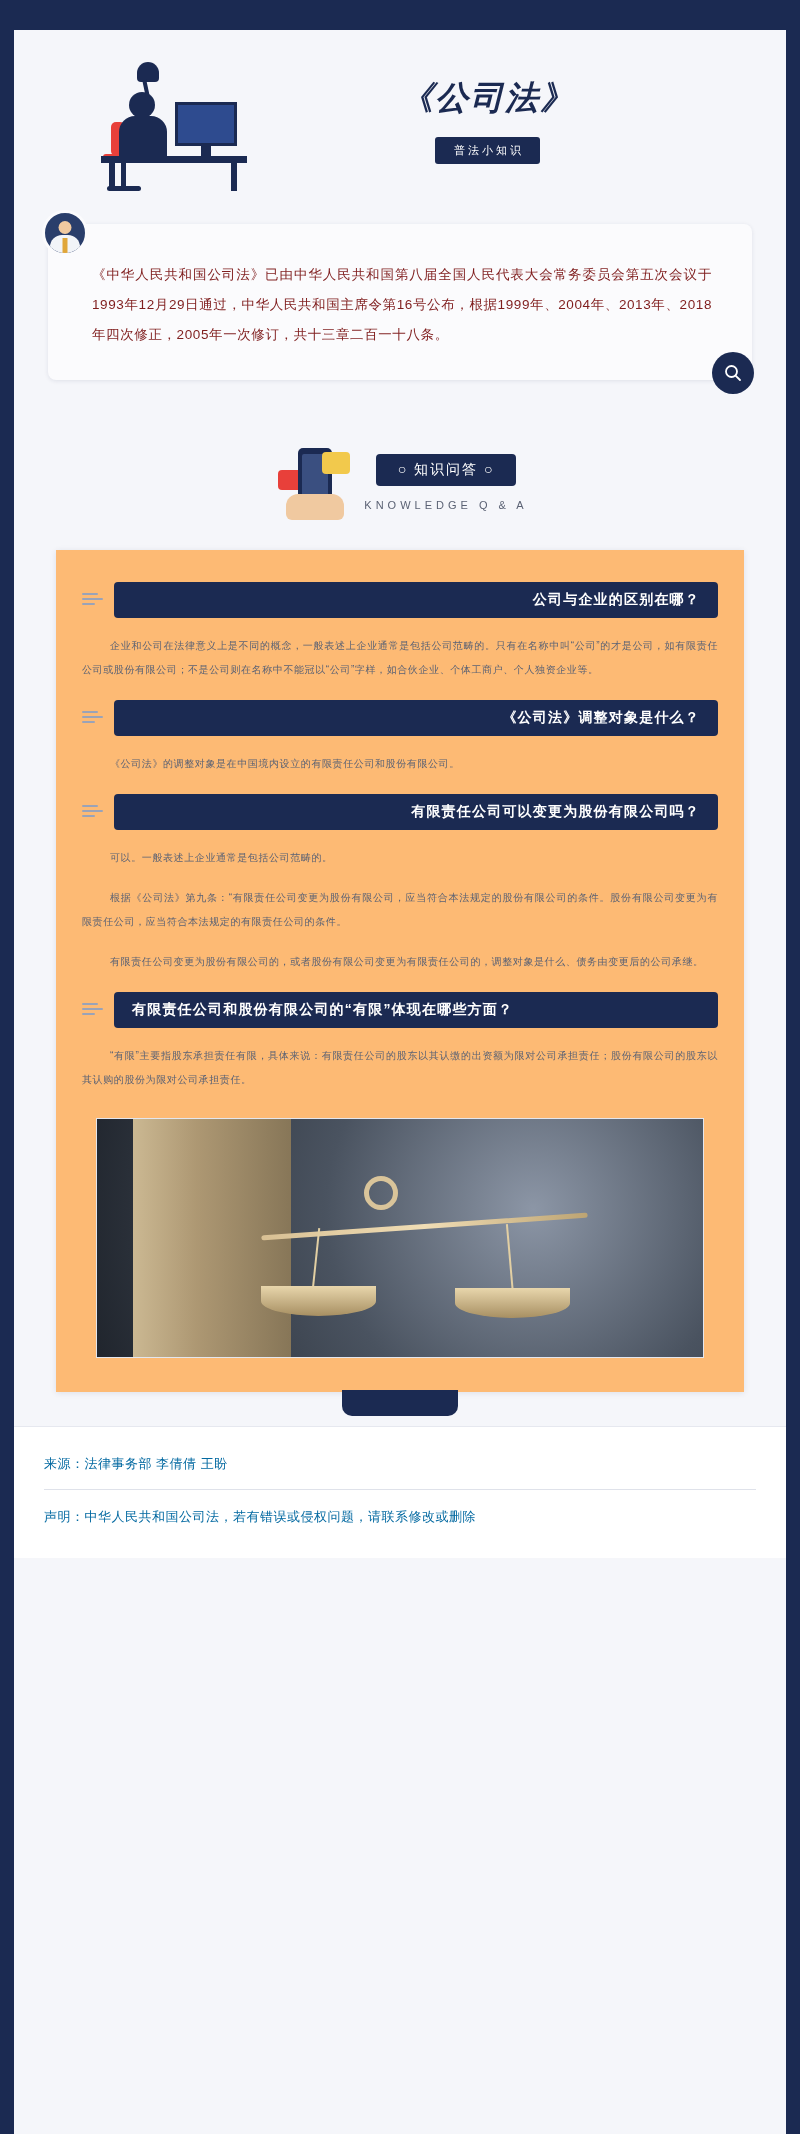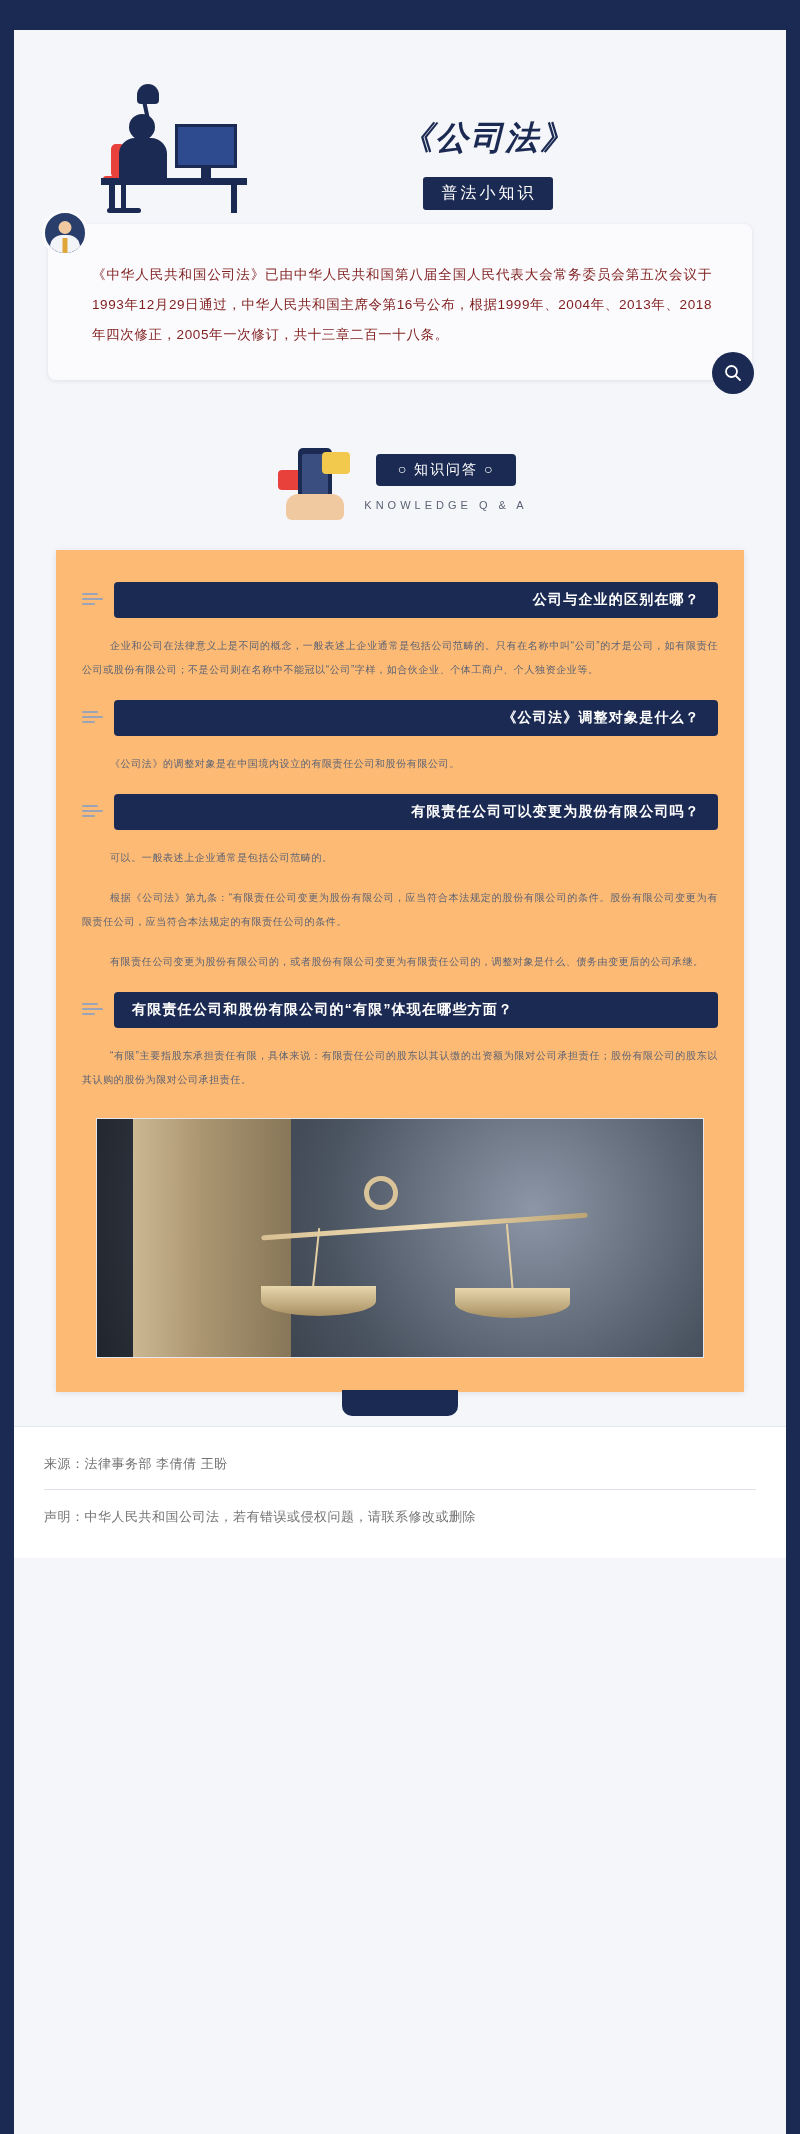--- a/index.html
+++ b/index.html
@@ -33,21 +33,21 @@
   }
   .content {
     padding: 0 14px;
   }
 
   
   .header {
     position: relative;
     height: 180px;
     display: flex;
-    align-items: flex-end;
+    align-items: center;
     justify-content: flex-start;
     padding: 0 30px;
   }
   .desk-illus {
     width: 170px;
     height: 130px;
     position: relative;
     flex: none;
     margin-left: 45px;
     margin-top: 6px;
@@ -112,21 +112,21 @@
     font-weight: bold;
     font-style: italic;
     color: #1b2a52;
     letter-spacing: 2px;
   }
   .sub-pill {
     display: inline-block;
     margin-top: 16px;
     background: #1b2a52;
     color: #fff;
-    font-size: 16px;
+    font-size: 11px;
     letter-spacing: 3px;
     padding: 6px 16px 6px 19px;
     border-radius: 3px;
   }
 
   
   .intro-wrap {
     position: relative;
     margin: 14px 34px 0 34px;
   }
@@ -311,21 +311,21 @@
 
   
   .footer {
     background: #fff;
     padding: 22px 30px 26px 30px;
     border-top: 1px solid #e6e8ef;
     margin-top: 34px;
   }
   .footer .line {
     font-size: 13px;
-    color: #737373;
+    color: #0369a1;
     letter-spacing: .5px;
     line-height: 30px;
   }
   .footer .divider {
     height: 1px; background: #dfe2ea; margin: 10px 0 12px 0;
   }
 </style>
 </head>
 <body>
 

